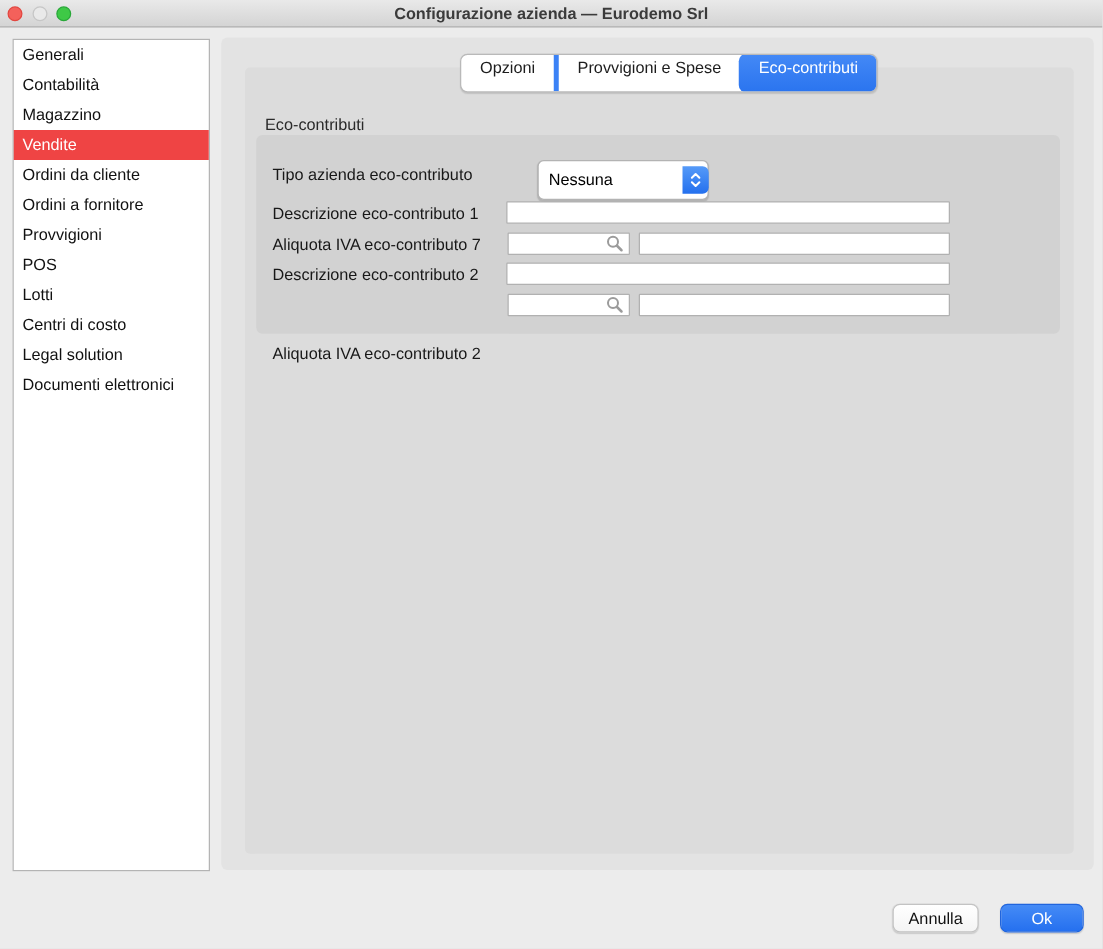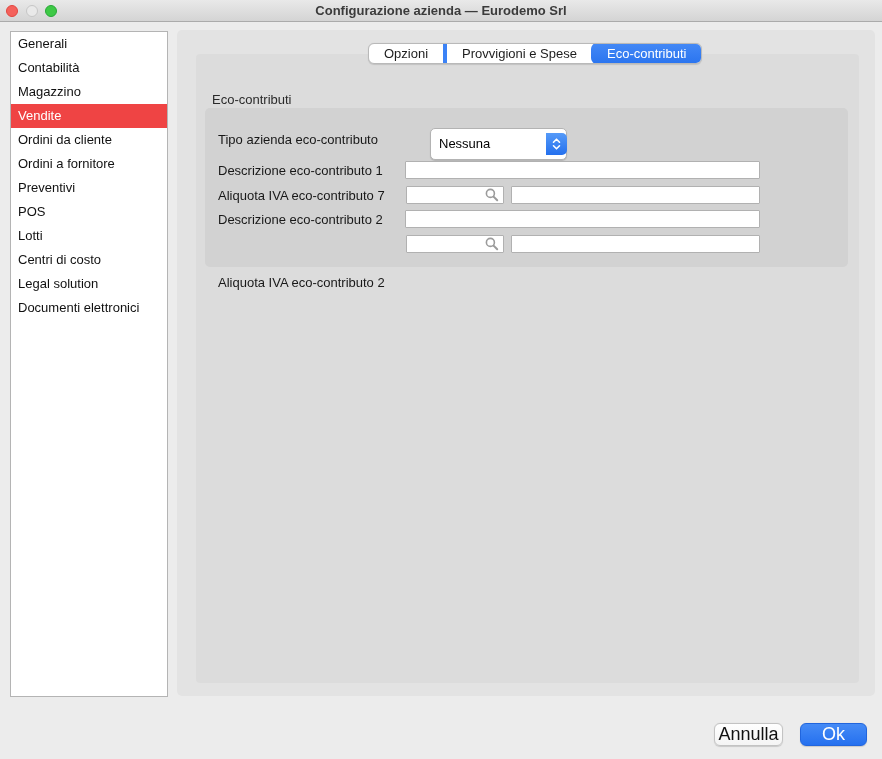--- a/index.html
+++ b/index.html
@@ -42,21 +42,21 @@
     position:absolute; left:177px; top:30px; width:698px; height:666px;
     background:#e3e3e3; border-radius:5px;
   }
   .tab-pane {
     position:absolute; left:196px; top:54px; width:663px; height:629px;
     background:#dcdcdc; border-radius:4px;
   }
 
   
   .segmented {
-    position:absolute; left:368px; top:43px; height:21px;
+    position:absolute; left:368px; top:43px; height:31px;
     display:flex; background:#ffffff; border:1px solid #b9b9b9;
     border-radius:6px; overflow:hidden;
     box-shadow:0 0.5px 1px rgba(0,0,0,.12);
   }
   .seg {
     padding:0 15px; line-height:20px; text-align:center; color:#1d1d1d;
     cursor:default; white-space:nowrap;
   }
   .seg + .seg { border-left:4px solid #3b82f6; }
   .seg.selected {
@@ -96,21 +96,21 @@
   .popup-cap {
     width:21px; height:22px; margin:-1px -1px -1px 0;
     background:linear-gradient(#559af8,#2470ee);
     border-radius:0 5px 5px 0;
     display:flex; align-items:center; justify-content:center;
   }
 
   
   .btn {
     position:absolute; top:723px; height:23px; border-radius:6px;
-    font-family:inherit; font-size:18px; text-align:center; cursor:default;
+    font-family:inherit; font-size:13px; text-align:center; cursor:default;
     box-shadow:0 0.5px 1px rgba(0,0,0,.15);
   }
   .btn.cancel {
     left:714px; width:69px; background:linear-gradient(#ffffff,#f4f4f4);
     border:1px solid #c3c3c3; color:#111;
   }
   .btn.ok {
     left:800px; width:67px; background:linear-gradient(#458bf6,#2570ef);
     border:1px solid #2165dd; color:#ffffff;
   }
@@ -128,21 +128,21 @@
   </div>
 
   <div class="sidebar">
     <div>
         <div class="side-item">Generali</div>
         <div class="side-item">Contabilità</div>
         <div class="side-item">Magazzino</div>
         <div class="side-item selected">Vendite</div>
         <div class="side-item">Ordini da cliente</div>
         <div class="side-item">Ordini a fornitore</div>
-        <div class="side-item">Preventivi</div>
+        <div class="side-item">Provvigioni</div>
         <div class="side-item">POS</div>
         <div class="side-item">Lotti</div>
         <div class="side-item">Centri di costo</div>
         <div class="side-item">Legal solution</div>
         <div class="side-item">Documenti elettronici</div>
       </div>
   </div>
 
   <div class="outer-panel"></div>
   <div class="tab-pane"></div>

